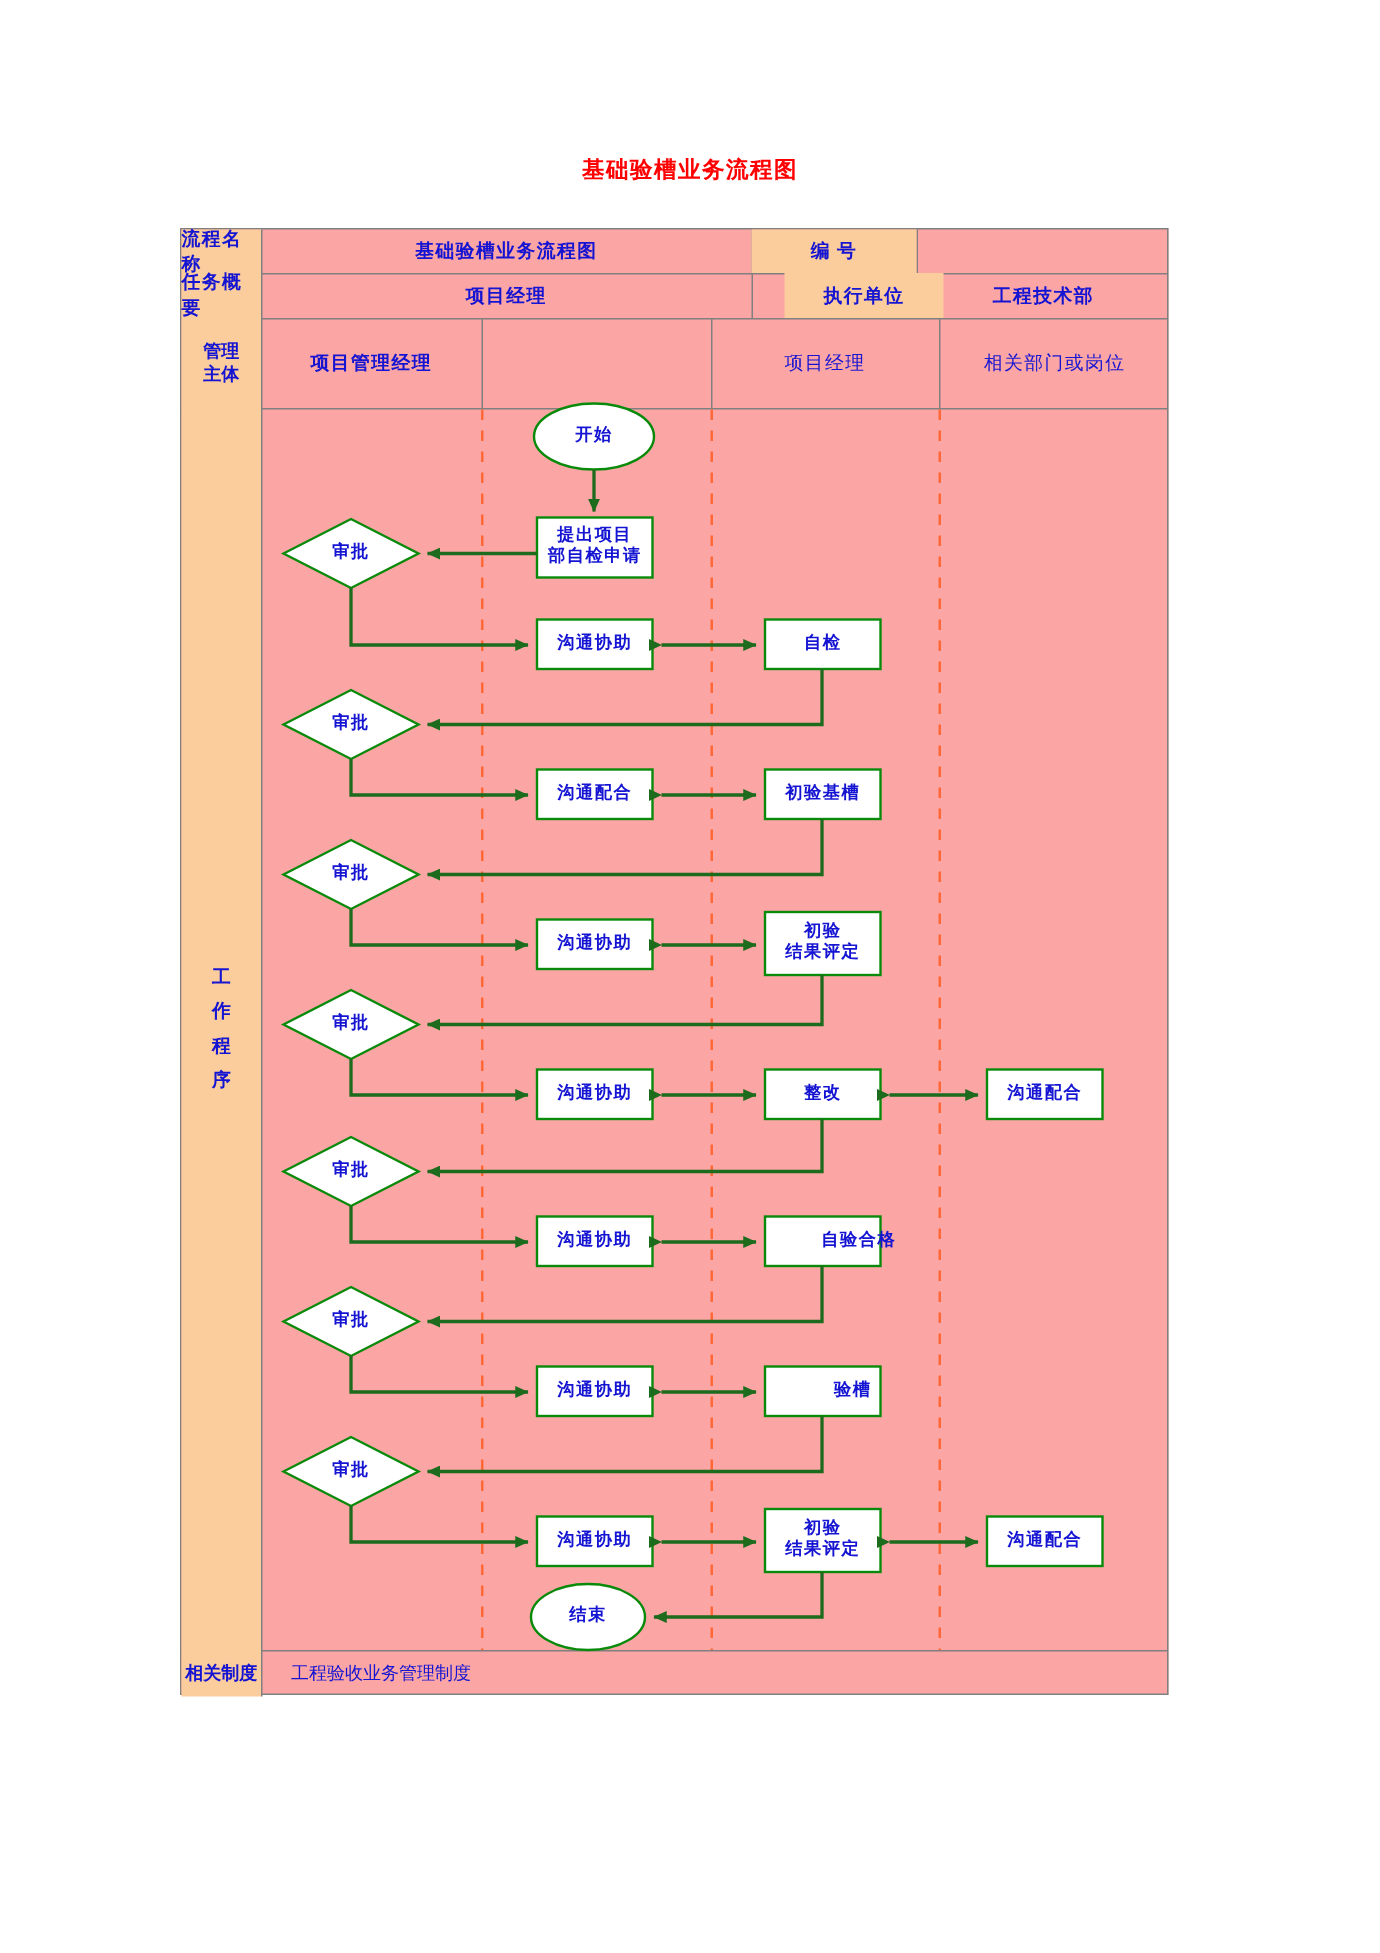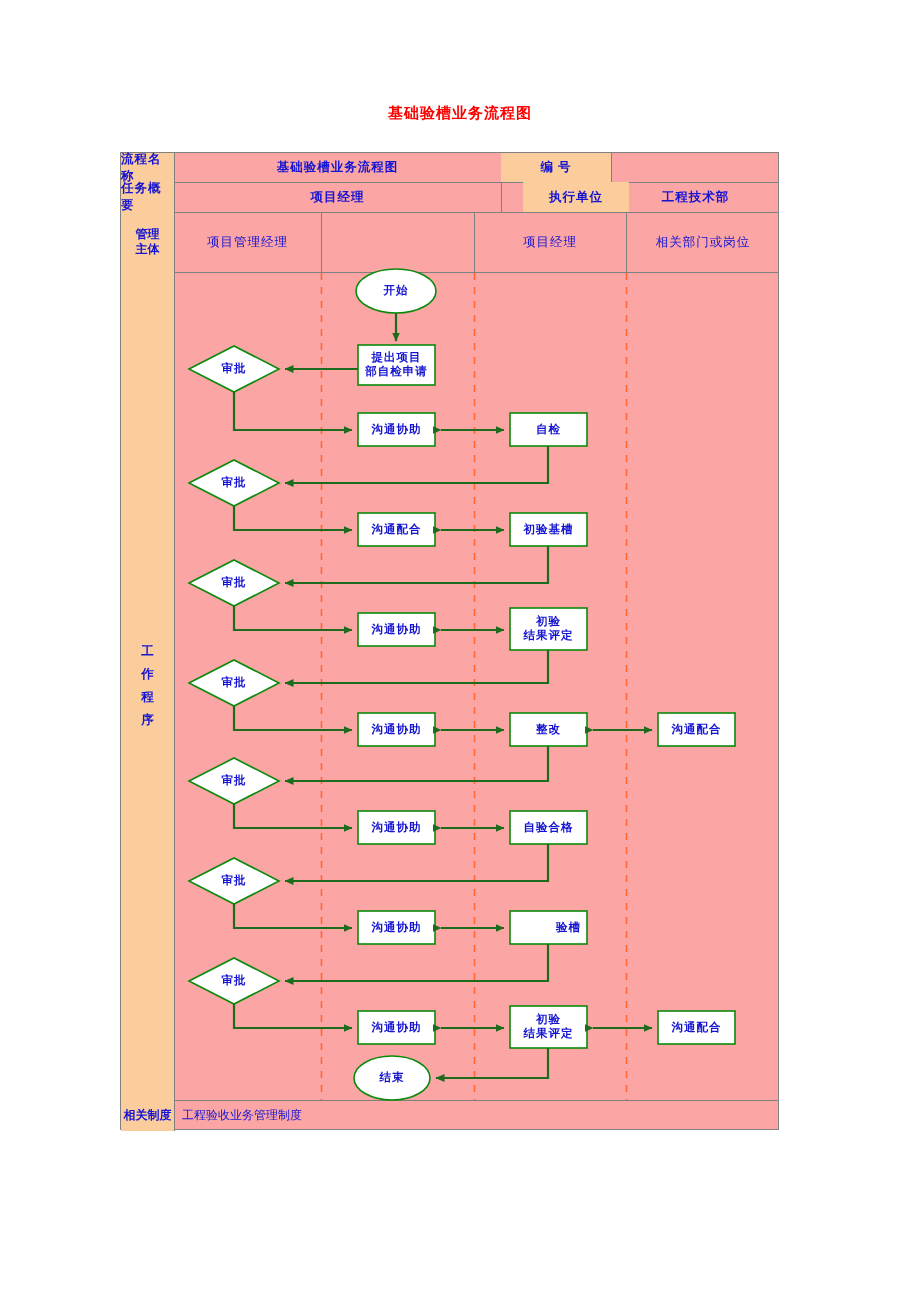--- a/index.html
+++ b/index.html
@@ -28,21 +28,21 @@
   .vline{position:absolute;top:0;width:1px;background:#808080;}
 
   .cell{
     position:absolute; box-sizing:border-box;
     display:flex; align-items:center; justify-content:center;
     color:#1414d2; font-weight:bold; font-size:12.5px;
     font-family:"Liberation Serif","DejaVu Serif",serif;
     letter-spacing:1px;
   }
   .cell.orange{background:#fbcd9c;}
-  .cell.left{justify-content:flex-start;padding-left:8px;letter-spacing:0;font-size:12px;}
+  .cell.left{justify-content:flex-start;padding-left:20px;letter-spacing:0;font-size:12px;}
 
   .vert{
     flex-direction:column; line-height:1.25; letter-spacing:0;
   }
 
   
   #flow{position:absolute;left:0;top:0;width:659px;height:978px;pointer-events:none;}
 
   
   #watermark{
@@ -94,21 +94,21 @@
 
     <div class="cell orange" style="left:0;top:29px;width:53px;height:30px;">任务概要</div>
     <div class="cell" style="left:53px;top:29px;width:327px;height:30px;">项目经理</div>
     <div class="cell orange" style="left:402px;top:29px;width:106px;height:30px;">执行单位</div>
     <div class="cell" style="left:490px;top:29px;width:169px;height:30px;">工程技术部</div>
 
     <div class="cell orange vert" style="left:0;top:59px;width:53px;height:60px;font-size:12px;">
       <span>管理</span>
       <span>主体</span>
     </div>
-    <div class="cell" style="left:53px;top:59px;width:147px;height:60px;font-weight:normal;">项目管理经理</div>
+    <div class="cell" style="left:53px;top:59px;width:147px;height:60px;font-weight:bold;">项目管理经理</div>
     <div class="cell" style="left:505px;top:59px;width:154px;height:60px;font-weight:normal;">相关部门或岗位</div>
     <div class="cell" style="left:353px;top:59px;width:152px;height:60px;font-weight:normal;">项目经理</div>
 
     <div class="cell orange vert" style="left:0;top:119px;width:53px;height:828px;font-size:12.5px;line-height:1.85;">
       <span>工</span>
       <span>作</span>
       <span>程</span>
       <span>序</span>
     </div>
 
@@ -225,21 +225,21 @@
     <div class="nodetext" style="left:389px;top:455px;width:77px;height:42px;">初验
 结果评定</div>
 
     <div class="nodetext" style="left:86px;top:518px;width:54px;height:24px;">审批</div>
     <div class="nodetext" style="left:237px;top:560px;width:77px;height:33px;">沟通协助</div>
     <div class="nodetext" style="left:389px;top:560px;width:77px;height:33px;">整改</div>
     <div class="nodetext" style="left:537px;top:560px;width:77px;height:33px;">沟通配合</div>
 
     <div class="nodetext" style="left:86px;top:616px;width:54px;height:24px;">审批</div>
     <div class="nodetext" style="left:237px;top:658px;width:77px;height:33px;">沟通协助</div>
-    <div class="nodetext" style="left:389px;top:658px;width:77px;height:33px;">自验合格</div>
+    <div class="nodetext" style="left:389px;top:658px;width:77px;height:33px;padding-left:24px;">自验合格</div>
 
     <div class="nodetext" style="left:86px;top:716px;width:54px;height:24px;">审批</div>
     <div class="nodetext" style="left:237px;top:758px;width:77px;height:33px;">沟通协助</div>
     <div class="nodetext" style="left:389px;top:758px;width:77px;height:33px;margin-left:20px;">验槽</div>
 
     <div class="nodetext" style="left:86px;top:816px;width:54px;height:24px;">审批</div>
     <div class="nodetext" style="left:237px;top:858px;width:77px;height:33px;">沟通协助</div>
     <div class="nodetext" style="left:389px;top:853px;width:77px;height:42px;">初验
 结果评定</div>
     <div class="nodetext" style="left:537px;top:858px;width:77px;height:33px;">沟通配合</div>

